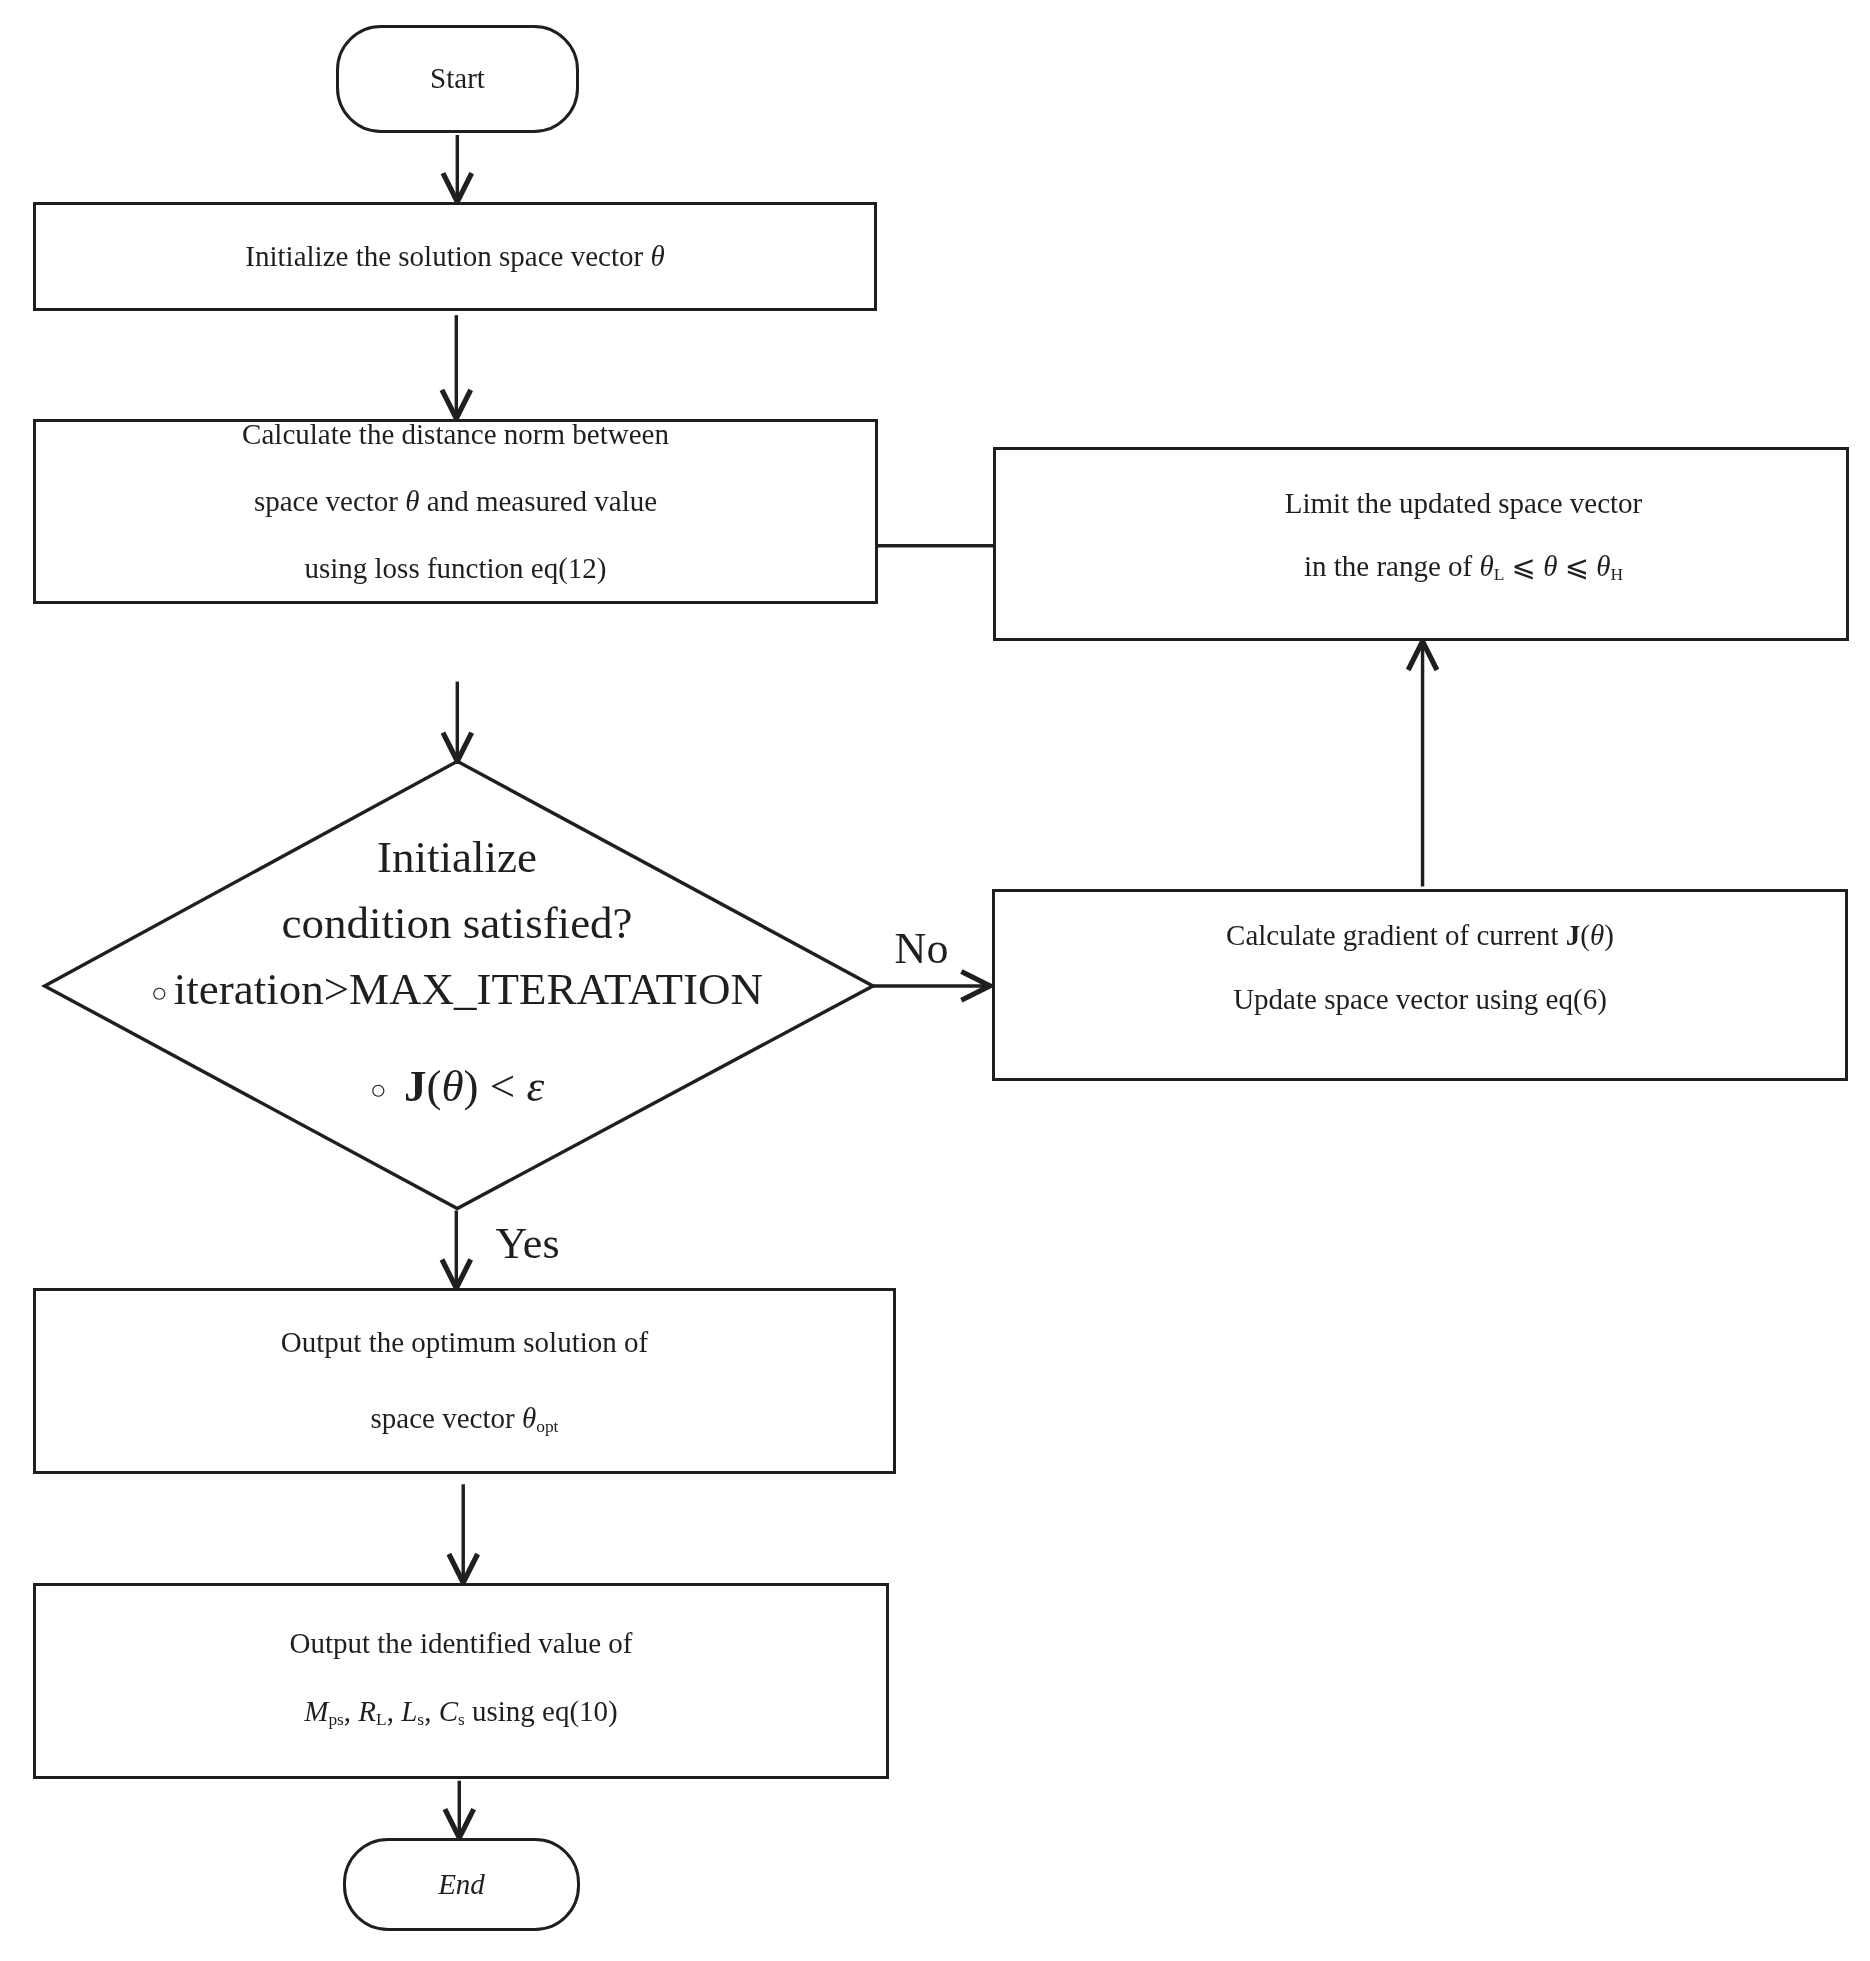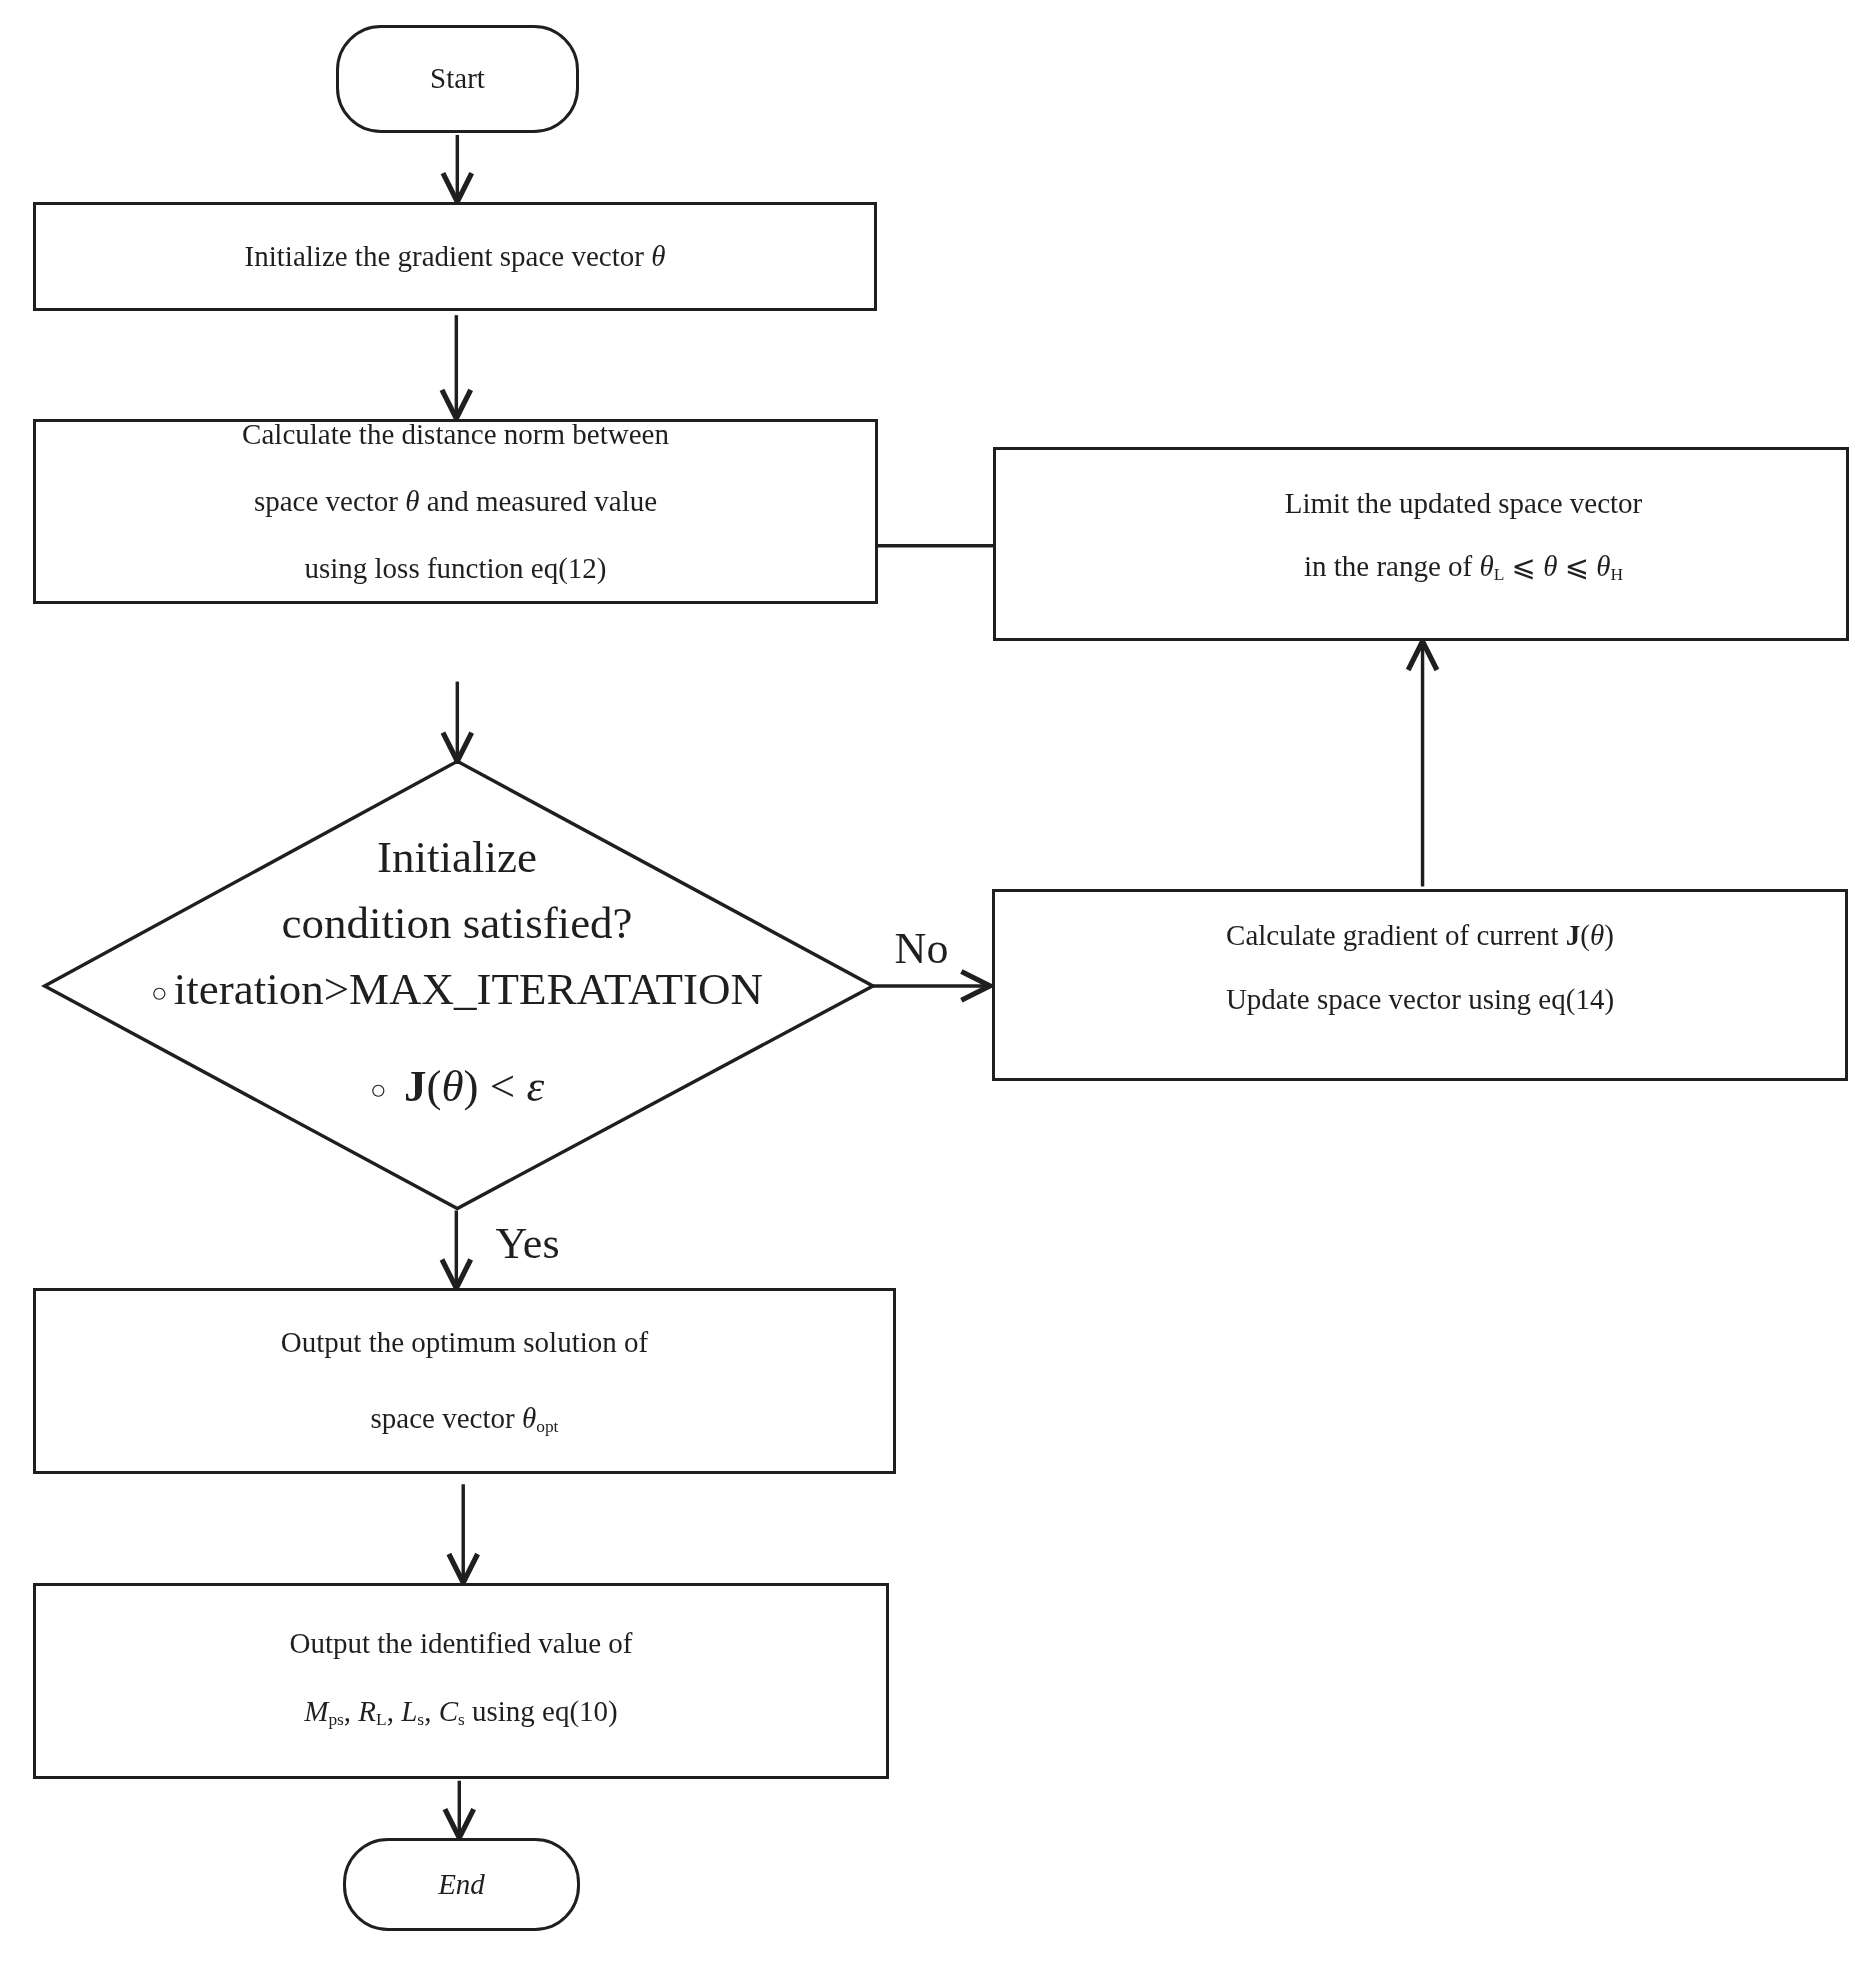--- a/index.html
+++ b/index.html
@@ -104,21 +104,21 @@
     <line class="edge" x1="886" y1="1001" x2="1002" y2="1001" marker-end="url(#arrowhead)"></line>
     <line class="edge" x1="1444" y1="900" x2="1444" y2="654" marker-end="url(#arrowhead)"></line>
     <line class="edge" x1="890" y1="554" x2="1010" y2="554"></line>
   </svg>
 
   <div class="node capsule node-start">
     <div class="line">Start</div>
   </div>
 
   <div class="node node-init">
-    <div class="line"><span>Initialize the gradient space vector </span><span class="it">θ</span></div>
+    <div class="line"><span>Initialize the solution space vector </span><span class="it">θ</span></div>
   </div>
 
   <div class="node node-distance">
     <div class="line"><span>Calculate the distance norm between</span></div>
     <div class="line"><span>space vector </span><span class="it">θ</span><span> and measured value</span></div>
     <div class="line"><span>using loss function eq(12)</span></div>
   </div>
 
   <div class="node node-limit">
     <div class="line"><span>Limit the updated space vector</span></div>
@@ -127,21 +127,21 @@
 
   <div class="diamond-text">
     <div class="line"><span>Initialize</span></div>
     <div class="line"><span>condition satisfied?</span></div>
     <div class="line"><span class="bullet">○</span><span>iteration&gt;MAX_ITERATATION</span></div>
     <div class="line spaced"><span class="bullet">○</span><span> </span><span class="bd">J</span><span>(</span><span class="it">θ</span><span>)</span><span> &lt; </span><span class="it">ε</span></div>
   </div>
 
   <div class="node node-gradient">
     <div class="line"><span>Calculate gradient of current </span><span class="bd">J</span><span>(</span><span class="it">θ</span><span>)</span></div>
-    <div class="line"><span>Update space vector using eq(14)</span></div>
+    <div class="line"><span>Update space vector using eq(6)</span></div>
   </div>
 
   <div class="node node-optimum">
     <div class="line"><span>Output the optimum solution of</span></div>
     <div class="line"><span>space vector </span><span class="it">θ</span><span class="sub">opt</span></div>
   </div>
 
   <div class="node node-identified">
     <div class="line"><span>Output the identified value of</span></div>
     <div class="line"><span class="it">M</span><span class="sub">ps</span><span>, </span><span class="it">R</span><span class="sub">L</span><span>, </span><span class="it">L</span><span class="sub">s</span><span>, </span><span class="it">C</span><span class="sub">s</span><span> using eq(10)</span></div>

